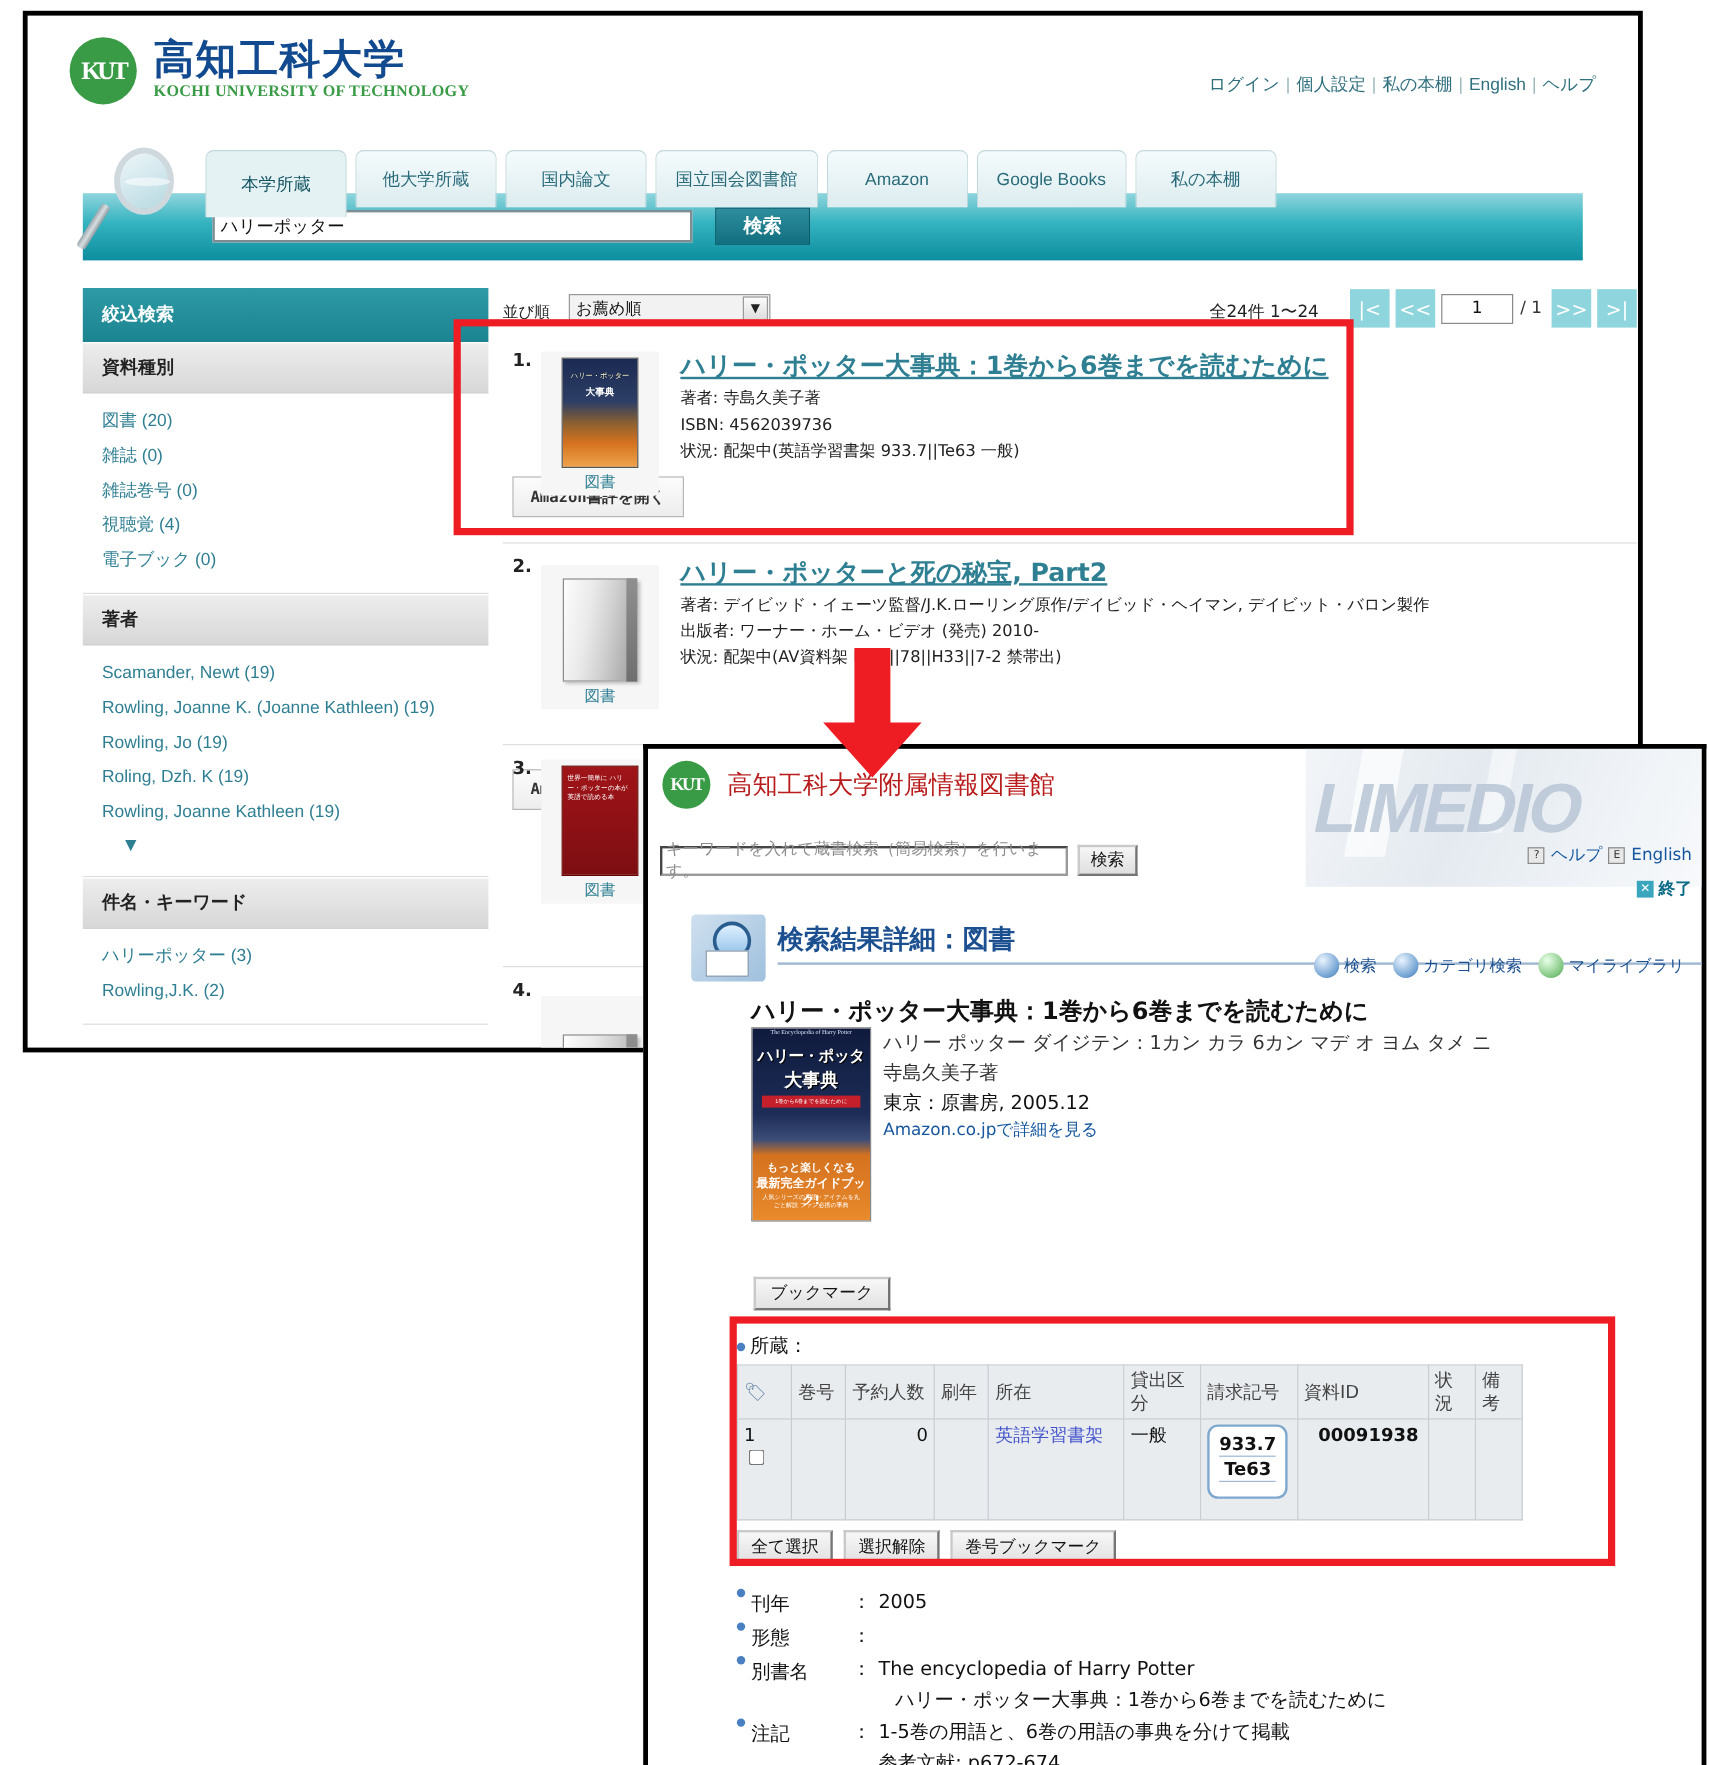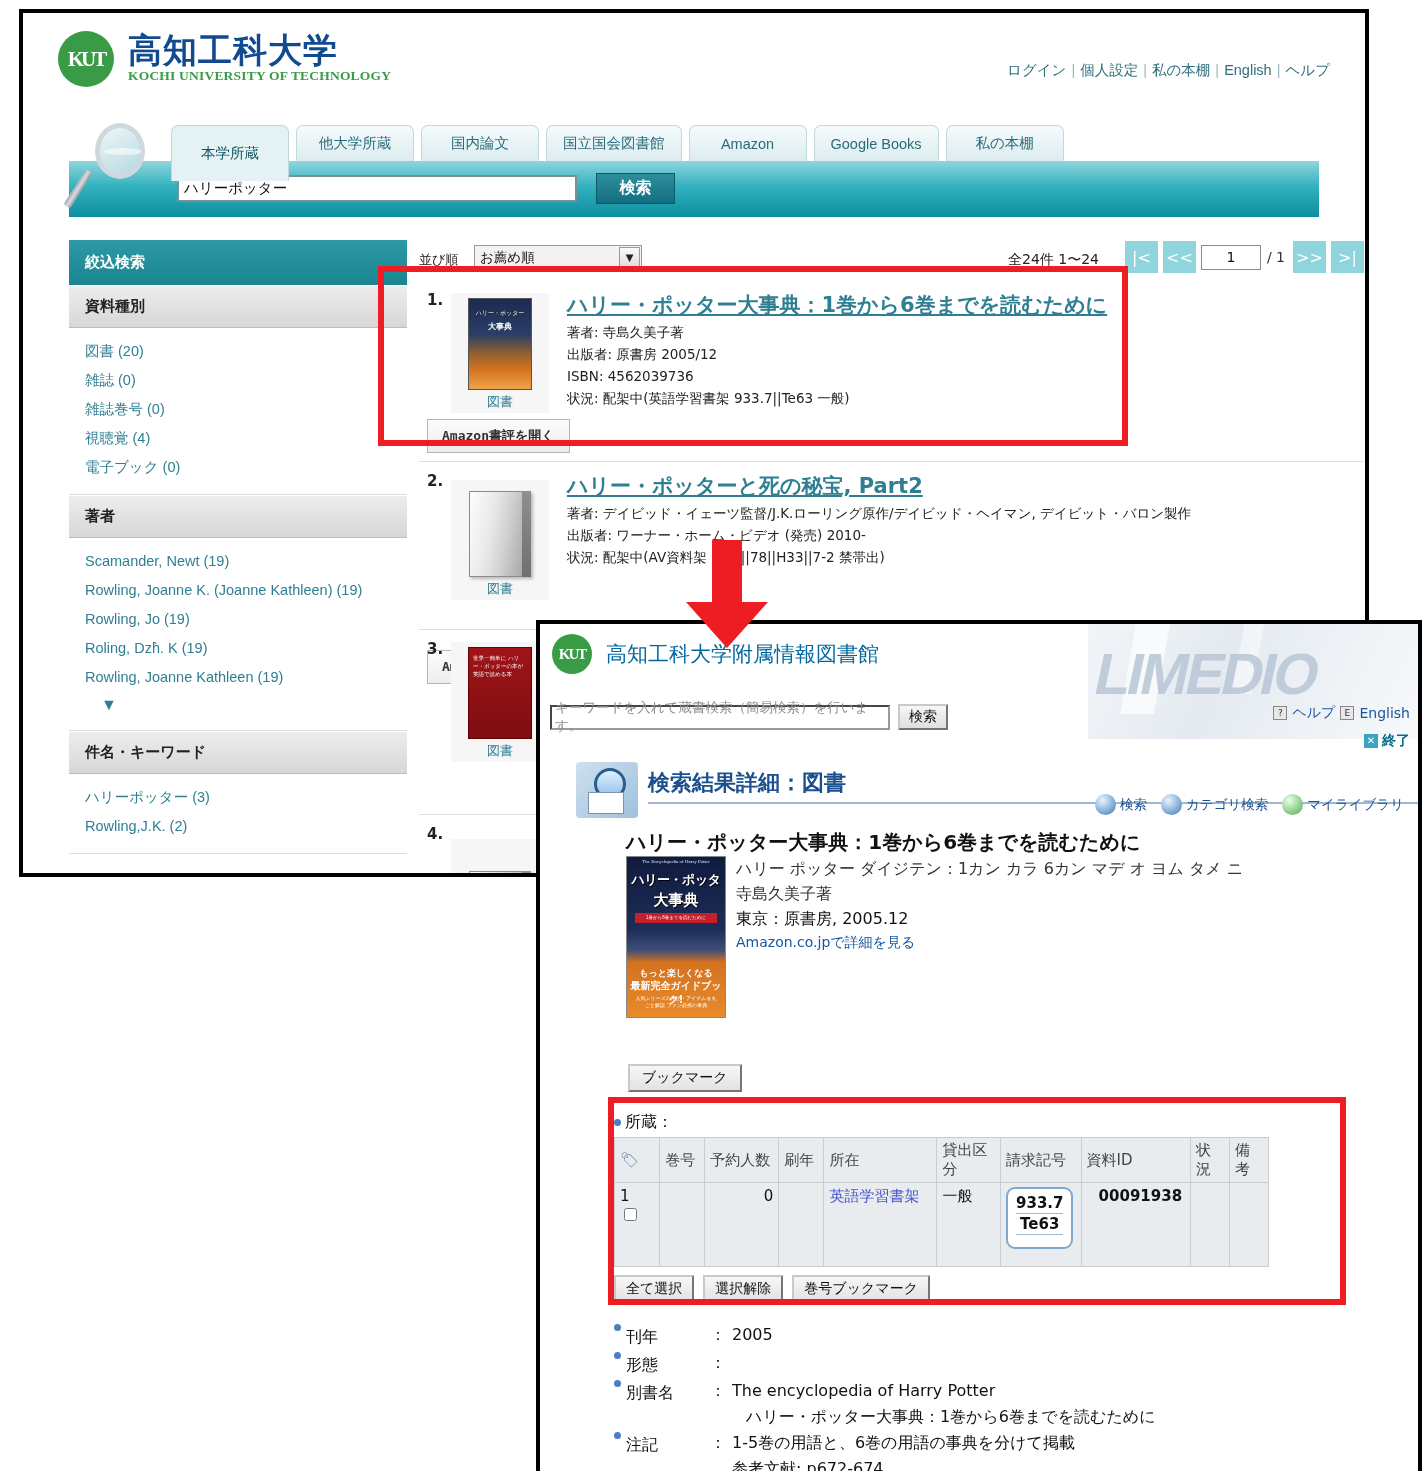--- a/index.html
+++ b/index.html
@@ -40,21 +40,21 @@
   .top-links{ position:absolute; right:35px; top:48px; font-size:14.5px; color:#2f6f7e; }
   .top-links a{ color:#2f6f7e; text-decoration:none; }
   .top-links .sep{ color:#9bb8bf; margin:0 5px; }
 
   
   .tabrow{ position:absolute; left:148px; top:112px; display:flex; gap:7px; z-index:5; }
   .tab{
     background:linear-gradient(#f5fbfc,#dcecef);
     border:1px solid #c2d8dd; border-bottom:none;
     border-radius:7px 7px 0 0;
-    height:36px; min-width:118px;
+    height:48px; min-width:118px;
     display:flex; align-items:center; justify-content:center;
     font-size:14.5px; color:#2a6b7a; padding:0 16px; cursor:pointer;
   }
   .tab.active{ background:#e4f2f4; color:#11525f; height:56px; align-items:center;}
 
   
   .searchband{
     position:absolute; left:46px; top:148px; width:1250px; height:56px;
     background:linear-gradient(#8fd5dd 0%, #33b2bf 45%, #0d8e9e 100%);
   }
@@ -224,21 +224,21 @@
     position:absolute; left:150px; top:0; width:20px; height:70px;
     background:rgba(255,255,255,.5); transform:skewX(-10deg);
   }
 
   .dw-brand{ position:absolute; left:12px; top:10px; display:flex; align-items:center; }
   .dw-badge{ width:40px;height:40px;border-radius:50%;background:#3a9b47;position:relative;}
   .dw-badge::after{
     content:"KUT"; position:absolute; inset:0; display:flex;align-items:center;justify-content:center;
     color:#fff; font-family:"Liberation Serif",serif; font-weight:bold; font-size:15px; letter-spacing:-2px;
   }
-  .dw-brand-name{ margin-left:14px; font-size:21px; color:#0369a1; font-weight:normal;
+  .dw-brand-name{ margin-left:14px; font-size:21px; color:#b91c1c; font-weight:normal;
                   font-family:"DejaVu Sans",sans-serif; }
 
   .dw-quick{ position:absolute; left:10px; top:80px; display:flex; align-items:center; gap:8px; }
   .dw-qinput{
     width:340px; height:25px; border:2px inset #9a9a9a; background:#fff;
     font-size:13.5px; color:#8d8d8d; display:flex; align-items:center; padding-left:3px;
     font-family:"DejaVu Sans",sans-serif;
   }
   .dw-qbtn{
     background:linear-gradient(#f6f6f6,#dfdfdf); border:2px outset #c9c9c9;
@@ -464,21 +464,20 @@
 
     <div class="res-item" style="min-height:172px;">
       <div class="res-num">1.</div>
       <div class="res-thumb">
         <div class="cover cover-1"></div>
         <div class="thumb-cap">図書</div>
       </div>
       <div class="res-body">
         <a class="res-title">ハリー・ポッター大事典：1巻から6巻までを読むために</a>
         <div class="res-line">著者: 寺島久美子著</div>
-        <div class="res-line">出版者: 原書房 2005/12</div>
         <div class="res-line">ISBN: 4562039736</div>
         <div class="res-line">状況: 配架中(英語学習書架 933.7||Te63 一般)</div>
       </div>
       <div class="amz-btn">Amazon書評を開く</div>
     </div>
 
     <div class="res-item" style="min-height:168px;">
       <div class="res-num">2.</div>
       <div class="res-thumb" style="top:18px;">
         <div class="cover-gray"></div>

